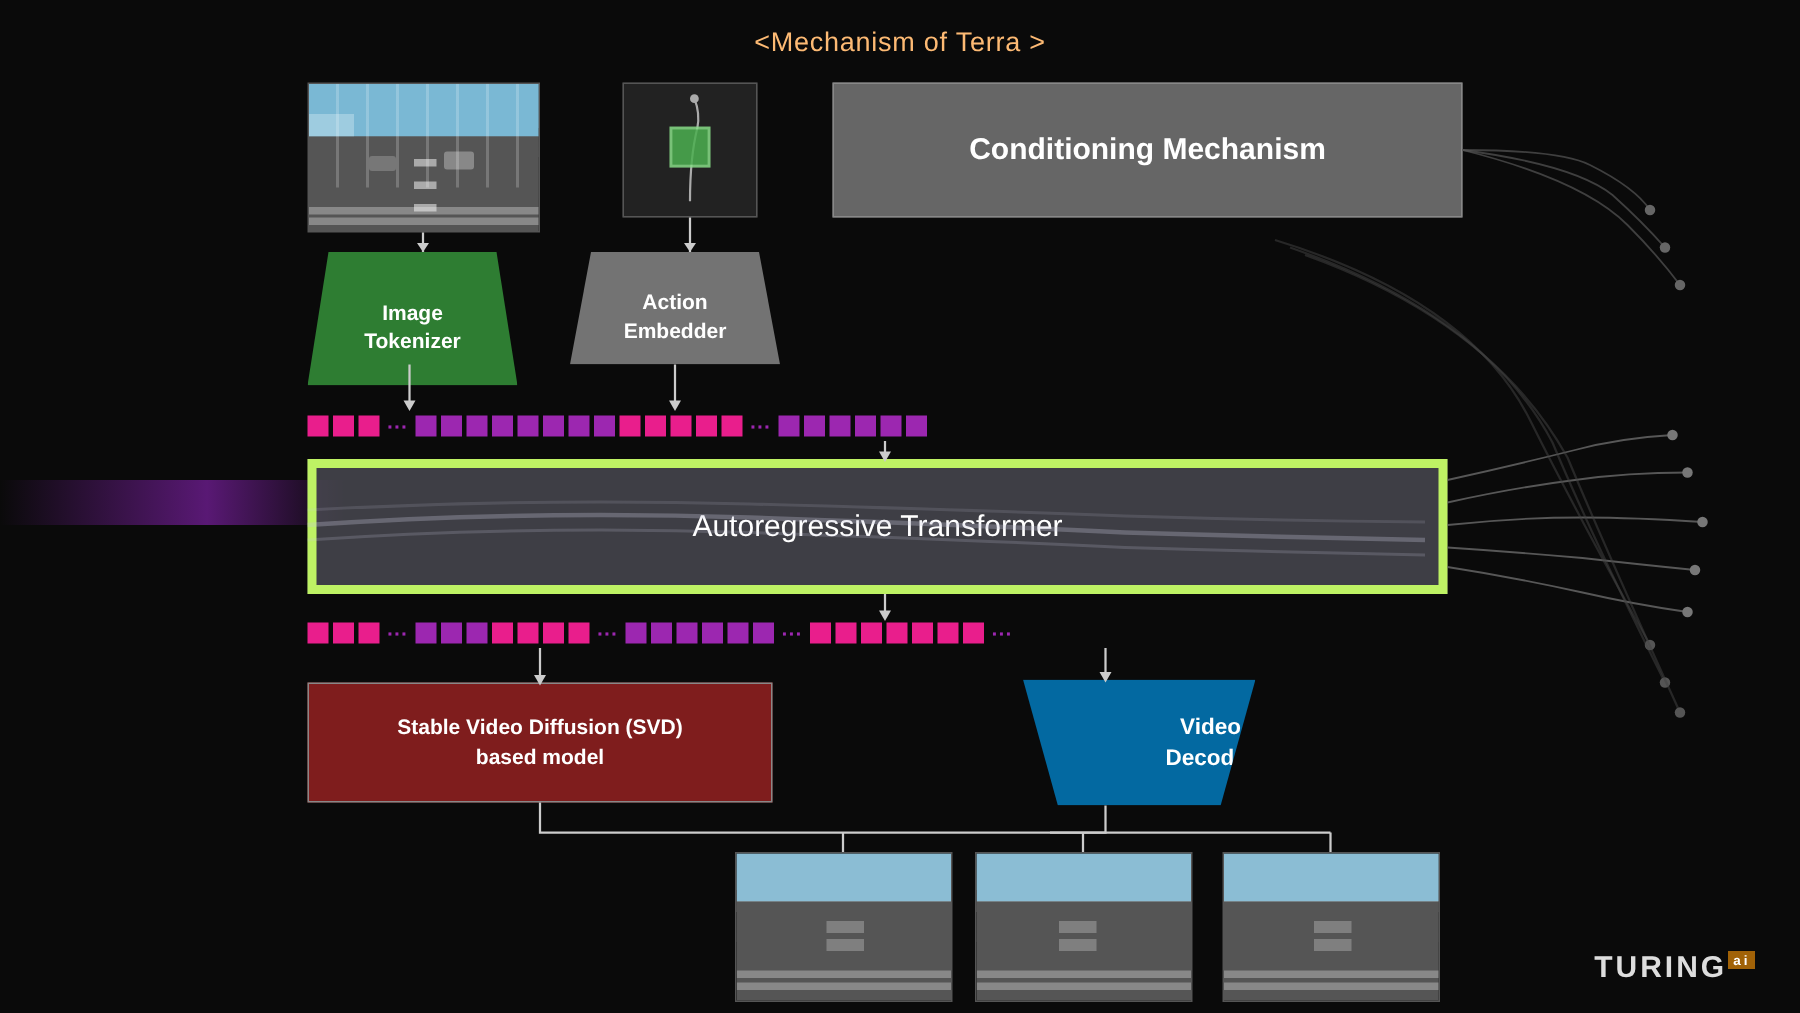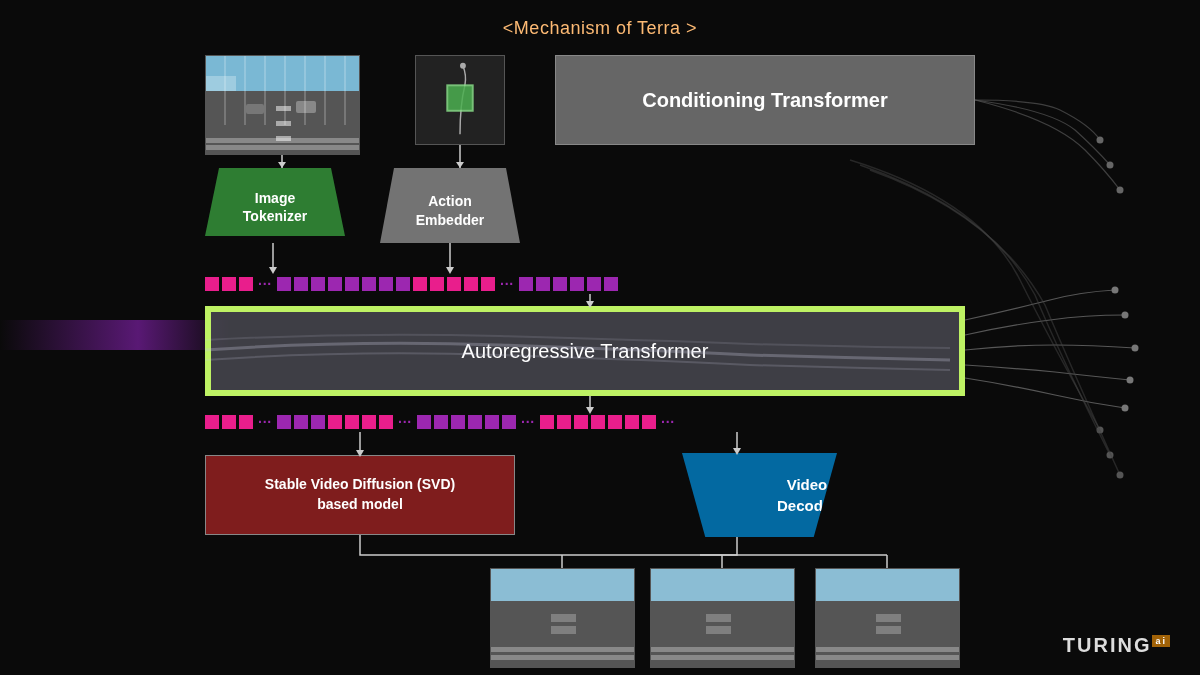--- a/index.html
+++ b/index.html
@@ -75,21 +75,21 @@
       font-size: 20px;
       font-weight: bold;
     }
 
     
     .image-tokenizer {
       position: absolute;
       top: 168px;
       left: 205px;
       width: 140px;
-      height: 68px;
+      height: 89px;
       background: #2e7d32;
       clip-path: polygon(10% 0%, 90% 0%, 100% 100%, 0% 100%);
       display: flex;
       align-items: center;
       justify-content: center;
     }
     .image-tokenizer span {
       color: #fff;
       font-size: 14px;
       font-weight: bold;
@@ -311,21 +311,21 @@
 
     <path d="M 45 80 Q 45 50 50 30 Q 52 20 48 10" stroke="#aaa" stroke-width="1.5" fill="none"></path>
 
     <rect x="32" y="30" width="26" height="26" fill="#4caf50" opacity="0.85" stroke="#88dd88" stroke-width="2"></rect>
 
     <circle cx="48" cy="10" r="3" fill="#aaa"></circle>
   </svg>
 </div>
 
 <div class="conditioning-box">
-  <span>Conditioning Transformer</span>
+  <span>Conditioning Mechanism</span>
 </div>
 
 <div class="image-tokenizer">
   <span>Image<br>Tokenizer</span>
 </div>
 
 <div class="action-embedder">
   <span>Action<br>Embedder</span>
 </div>
 

